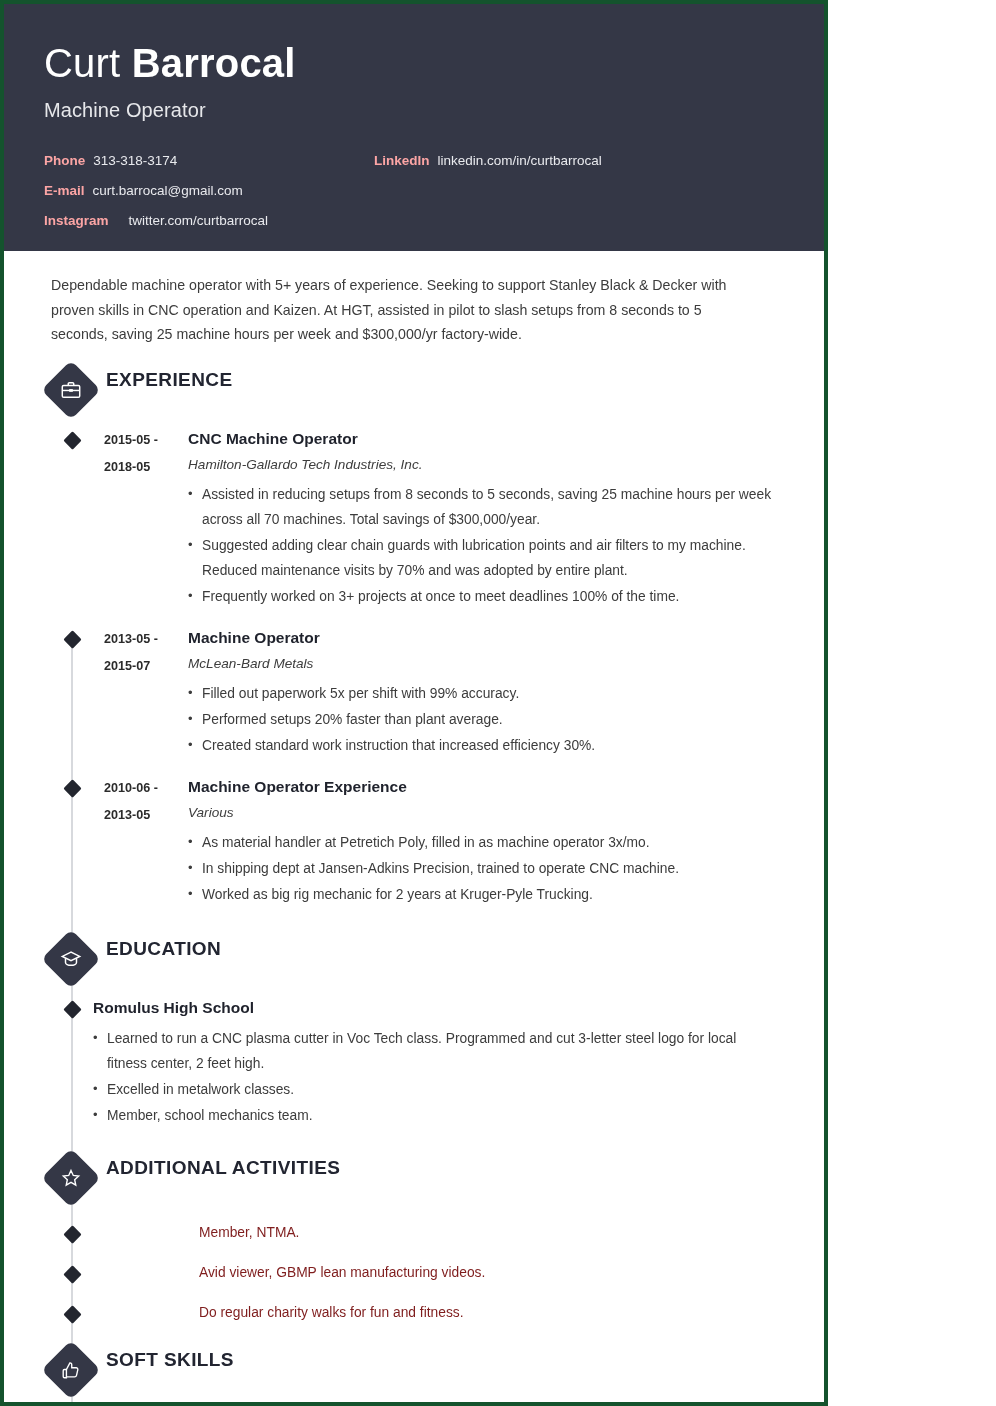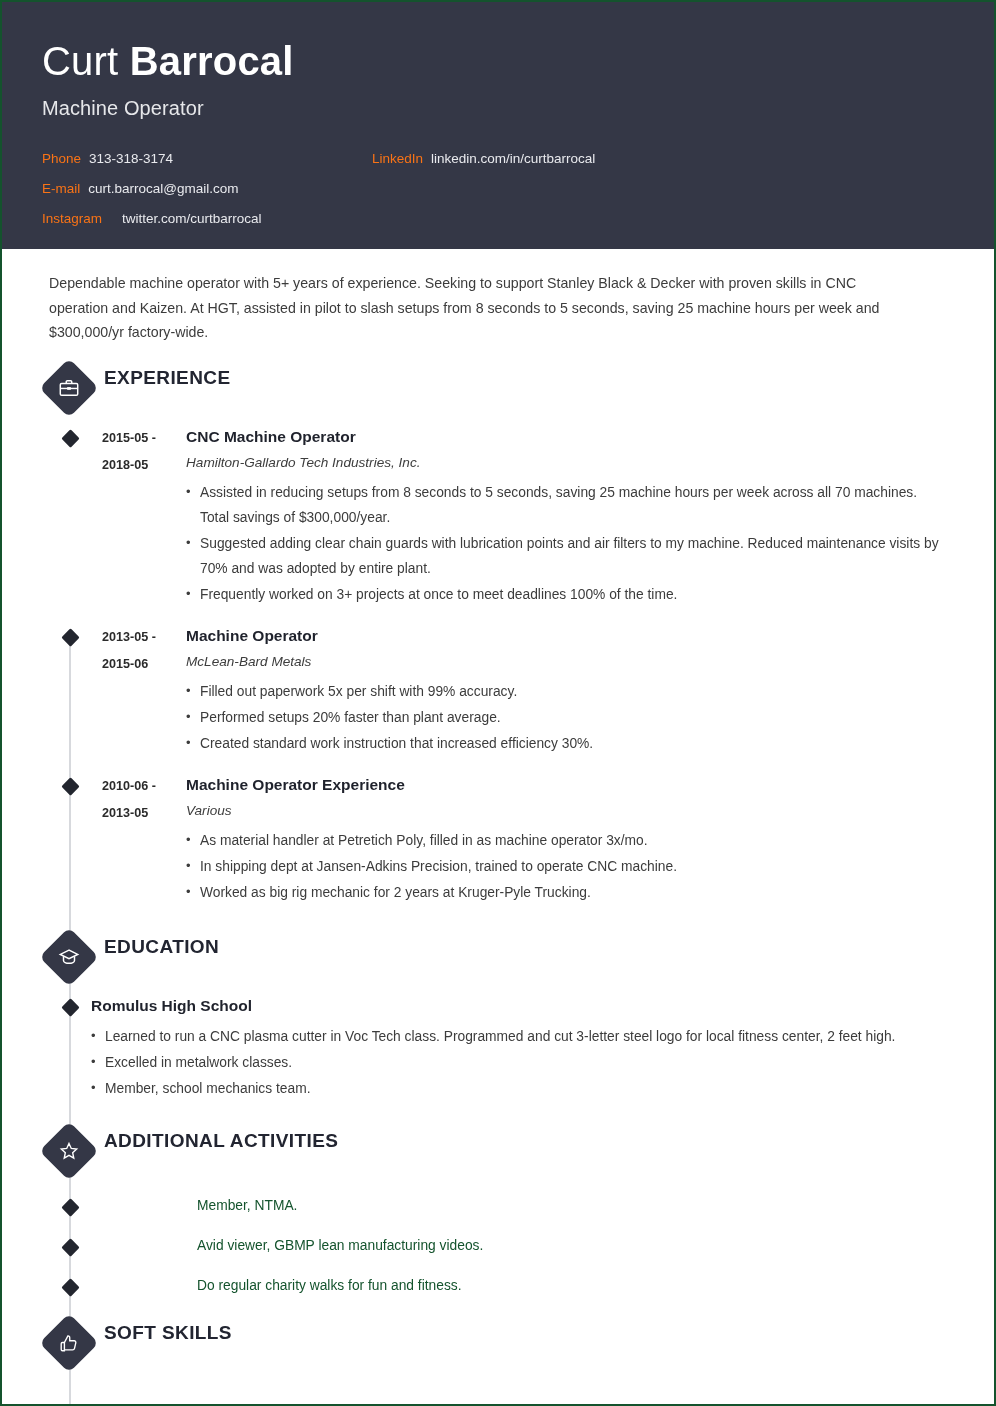--- a/index.html
+++ b/index.html
@@ -6,24 +6,24 @@
 
   html, body {
     width: 996px;
     height: 1406px;
     background: #ffffff;
     font-family: "Liberation Sans", sans-serif;
   }
 
   .page {
     position: relative;
-    width: 996px;
+    width: 828px;
     height: 1406px;
     background: #ffffff;
-    border: 2px solid #14532d;
+    border: 4px solid #14532d;
     overflow: hidden;
   }
 
   
   .header {
     background: #343746;
     padding: 34px 40px 26px 40px;
     height: 247px;
   }
   .name {
@@ -52,22 +52,22 @@
   }
   .contact-row {
     display: flex;
     align-items: baseline;
     font-size: 13.5px;
     line-height: 18px;
     color: #f0f1f3;
     white-space: nowrap;
   }
   .contact-label {
-    font-weight: 400;
-    color: #f97316;
+    font-weight: 700;
+    color: #fca5a5;
     margin-right: 8px;
     font-size: 13.5px;
   }
   .contact-value { color: #e9eaee; font-weight: 400; }
 
   .c-r1c1 { grid-column: 1; grid-row: 1; }
   .c-r1c2 { grid-column: 2; grid-row: 1; }
   .c-r2c1 { grid-column: 1; grid-row: 2; }
   .c-r3c1 { grid-column: 1; grid-row: 3; gap: 12px; }
 
@@ -200,21 +200,21 @@
     display: flex;
     padding-left: 47px;
     margin-top: 16px;
     z-index: 2;
   }
   .act-text {
     flex: 1 1 auto;
     padding-left: 106px;
     font-size: 13.8px;
     line-height: 24px;
-    color: #14532d;
+    color: #7f1d1d;
   }
 </style>
 </head>
 <body>
 
 <div class="page">
 
   <div class="header">
     <div class="name">
       <span>Curt</span>
@@ -278,21 +278,21 @@
         </ul>
       </div>
     </div>
 
     <div class="entry">
       <div class="dot-col">
           <div class="dot"></div>
         </div>
       <div class="date-col">
         <div>2013-05 -</div>
-        <div>2015-06</div>
+        <div>2015-07</div>
       </div>
       <div class="content-col">
         <div class="entry-title">Machine Operator</div>
         <div class="entry-sub">McLean-Bard Metals</div>
         <ul class="bullets">
           <li>Filled out paperwork 5x per shift with 99% accuracy.</li>
           <li>Performed setups 20% faster than plant average.</li>
           <li>Created standard work instruction that increased efficiency 30%.</li>
         </ul>
       </div>

